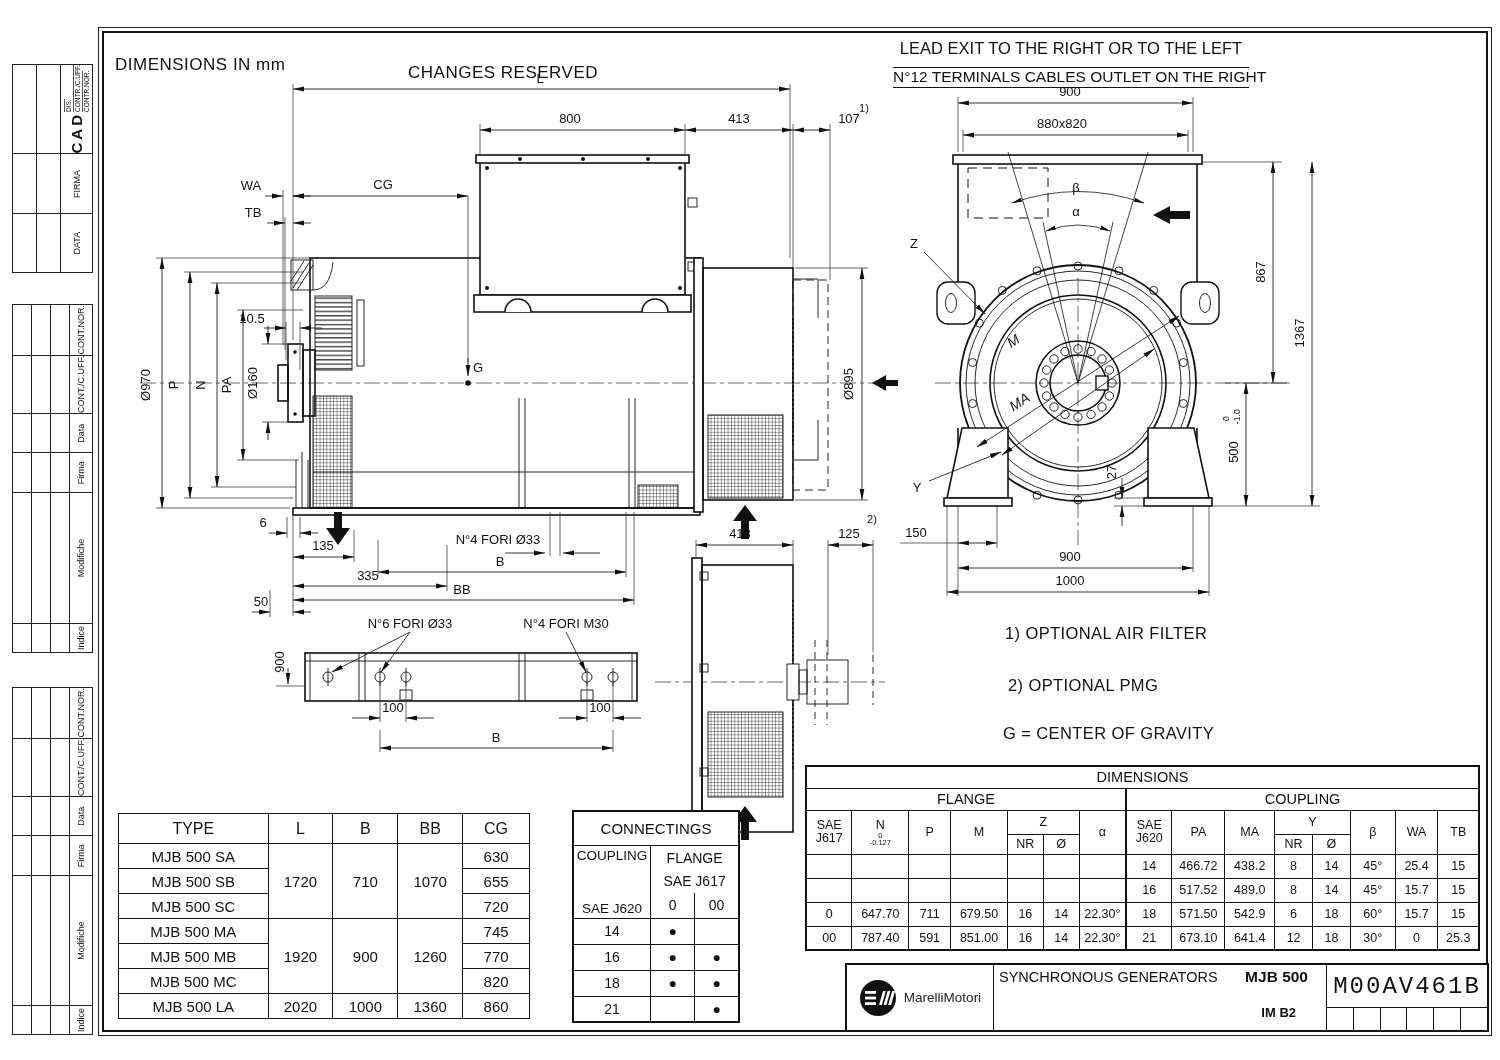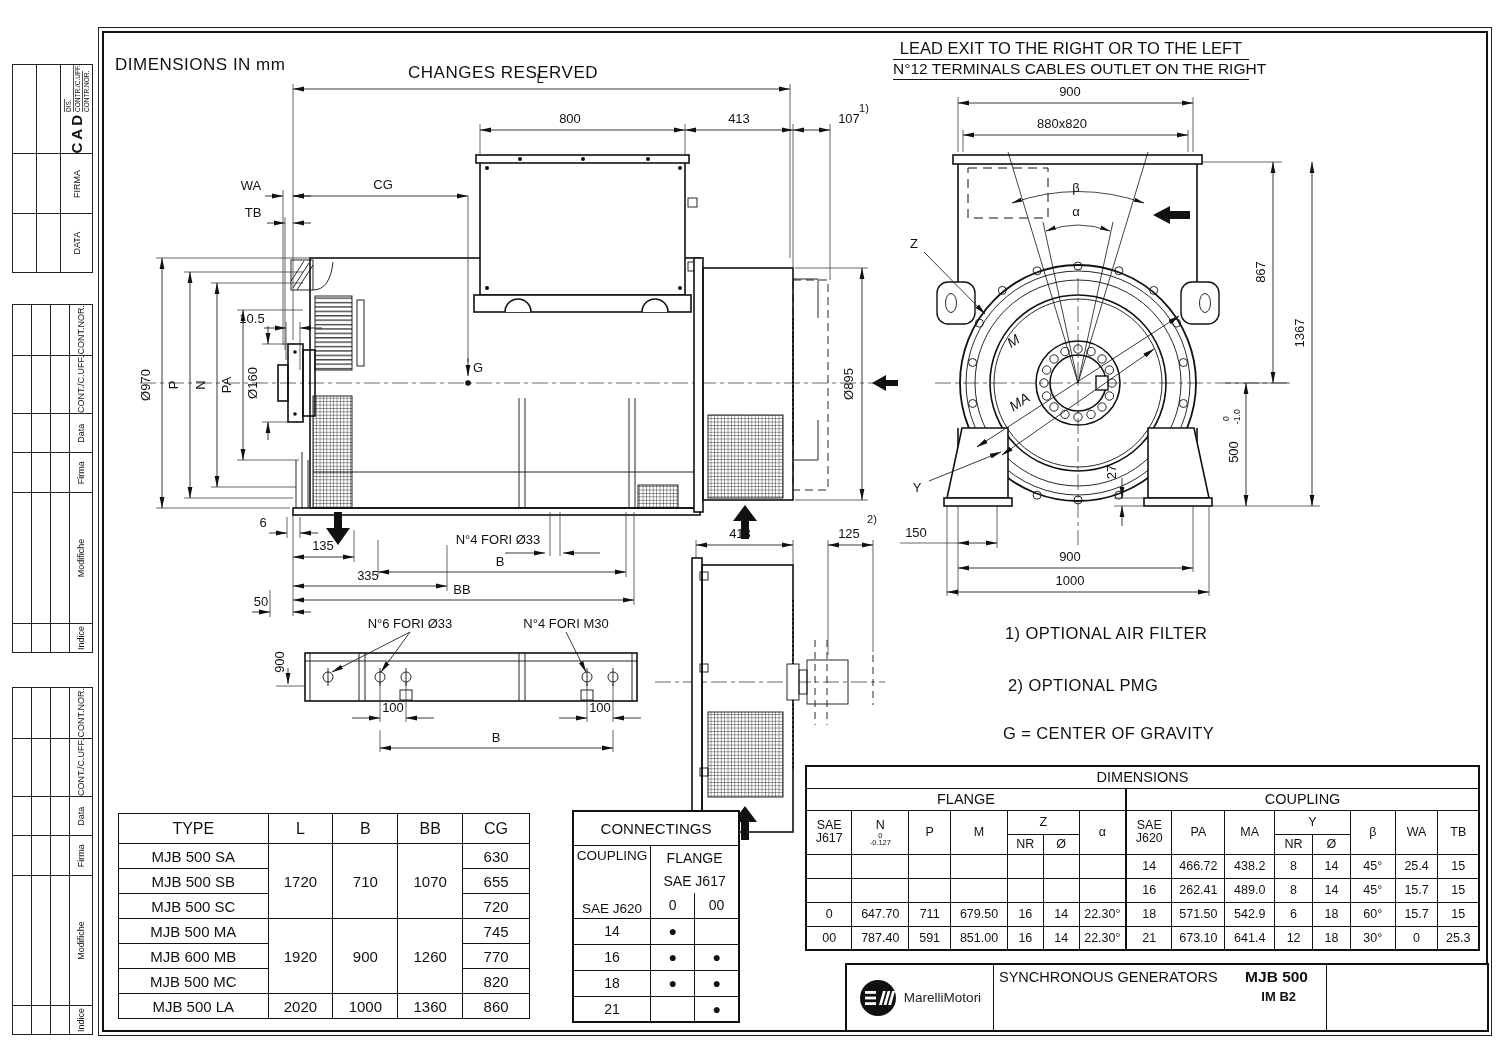--- a/index.html
+++ b/index.html
@@ -15,21 +15,21 @@
   table.margin td { border:1.2px solid #222; font-size:9px; text-align:center; vertical-align:middle; padding:0; }
   .cad-cell { display:flex; align-items:center; justify-content:space-around; height:100%; }
   .cad-big { font-size:15px; letter-spacing:3px; font-weight:bold; }
   .cad-sub { display:flex; flex-direction:column; align-items:flex-start; gap:1px; }
   .cad-sub span { font-size:6.5px; line-height:7px; border-top:0.5px solid #555; }
   .mlabel-sm { font-size:7.5px; }
 
   
   .hdr { position:absolute; font-size:17px; letter-spacing:0.5px; white-space:nowrap; }
   .leadexit { position:absolute; left:893px; top:39px; width:356px; text-align:center; }
-  .leadexit .l1 { font-size:16.5px; border-bottom:1.6px solid #111; padding-bottom:1px; white-space:nowrap; }
+  .leadexit .l1 { font-size:16.5px; border-bottom:1.6px solid #111; padding-bottom:9px; white-space:nowrap; }
   .leadexit .l2 { font-size:15.5px; border-bottom:1.6px solid #111; padding-bottom:1px; white-space:nowrap; }
 
   
   .note { position:absolute; font-size:16.5px; white-space:nowrap; letter-spacing:0.4px; }
 
   
   table.data-tb { border-collapse:collapse; background:#fff; }
   table.data-tb td, table.data-tb th { border:1.3px solid #111; text-align:center; vertical-align:middle; font-weight:normal; }
 
   .type-table { position:absolute; left:118px; top:813px; width:412px; }
@@ -54,21 +54,21 @@
   .hdr2line { line-height:13px; }
 
   
   .tblock { position:absolute; left:845px; top:963px; width:644px; height:69px; border:2.2px solid #111; display:flex; background:#fff; }
   .tb-logo { width:147px; border-right:1.6px solid #111; display:flex; align-items:center; justify-content:center; gap:7px; }
   .tb-logo .lname { font-size:13.5px; color:#222; }
   .tb-center { width:333px; border-right:1.6px solid #111; display:flex; flex-direction:column; }
   .tb-c-top { flex:1; padding:3px 5px 0 5px; position:relative; }
   .tb-c-top .prod { font-size:14.5px; display:inline-block; }
   .tb-c-top .model { font-size:15.5px; font-weight:bold; position:absolute; right:18px; top:3px; }
-  .tb-c-top .mount { font-size:13px; font-weight:bold; position:absolute; right:30px; top:24px; }
+  .tb-c-top .mount { font-size:13px; font-weight:bold; position:absolute; right:30px; top:40px; }
   .tb-c-bot { border-top:1.4px solid #111; font-size:14.5px; padding:2px 4px 3px 4px; }
   .tb-right { flex:1; display:flex; flex-direction:column; }
   .tb-code { flex:1; display:flex; align-items:center; justify-content:center; font-size:24px; letter-spacing:2px; font-family:"Liberation Mono", monospace; }
   .tb-cells { height:23px; border-top:1.4px solid #111; display:flex; }
   .tb-cells div { flex:1; border-right:1.2px solid #111; }
   .tb-cells div:last-child { border-right:none; }
 
   svg text { font-family:"Liberation Sans", sans-serif; fill:#111; }
   .dlab { font-size:13px; text-anchor:middle; }
   .dlab-s { font-size:11px; text-anchor:middle; }
@@ -683,21 +683,21 @@
           <td>720</td>
         </tr>
     <tr>
       <td>MJB 500 MA</td>
       <td rowspan="3">1920</td>
       <td rowspan="3">900</td>
       <td rowspan="3">1260</td>
       <td>745</td>
     </tr>
     <tr>
-          <td>MJB 600 MB</td>
+          <td>MJB 500 MB</td>
           <td>770</td>
         </tr>
     <tr>
           <td>MJB 500 MC</td>
           <td>820</td>
         </tr>
     <tr>
       <td>MJB 500 LA</td>
       <td>2020</td>
       <td>1000</td>
@@ -826,21 +826,21 @@
         </tr>
         <tr style="height: 24px;">
           <td></td>
           <td></td>
           <td></td>
           <td></td>
           <td></td>
           <td></td>
           <td></td>
           <td class="hl">16</td>
-          <td>262.41</td>
+          <td>517.52</td>
           <td>489.0</td>
           <td>8</td>
           <td>14</td>
           <td>45°</td>
           <td>15.7</td>
           <td>15</td>
         </tr>
         <tr style="height: 24px;">
           <td>0</td>
           <td>647.70</td>
@@ -891,15 +891,26 @@
       </svg>
       <span class="lname">MarelliMotori</span>
     </div>
     <div class="tb-center">
       <div class="tb-c-top">
         <span class="prod">SYNCHRONOUS GENERATORS</span>
         <span class="model">MJB 500</span>
         <span class="mount">IM B2</span>
       </div>
     </div>
+    <div class="tb-right">
+      <div class="tb-code">M00AV461B</div>
+      <div class="tb-cells">
+        <div></div>
+          <div></div>
+          <div></div>
+        <div></div>
+          <div></div>
+          <div></div>
+      </div>
+    </div>
   </div>
 
 </div>
 
 </body></html>

